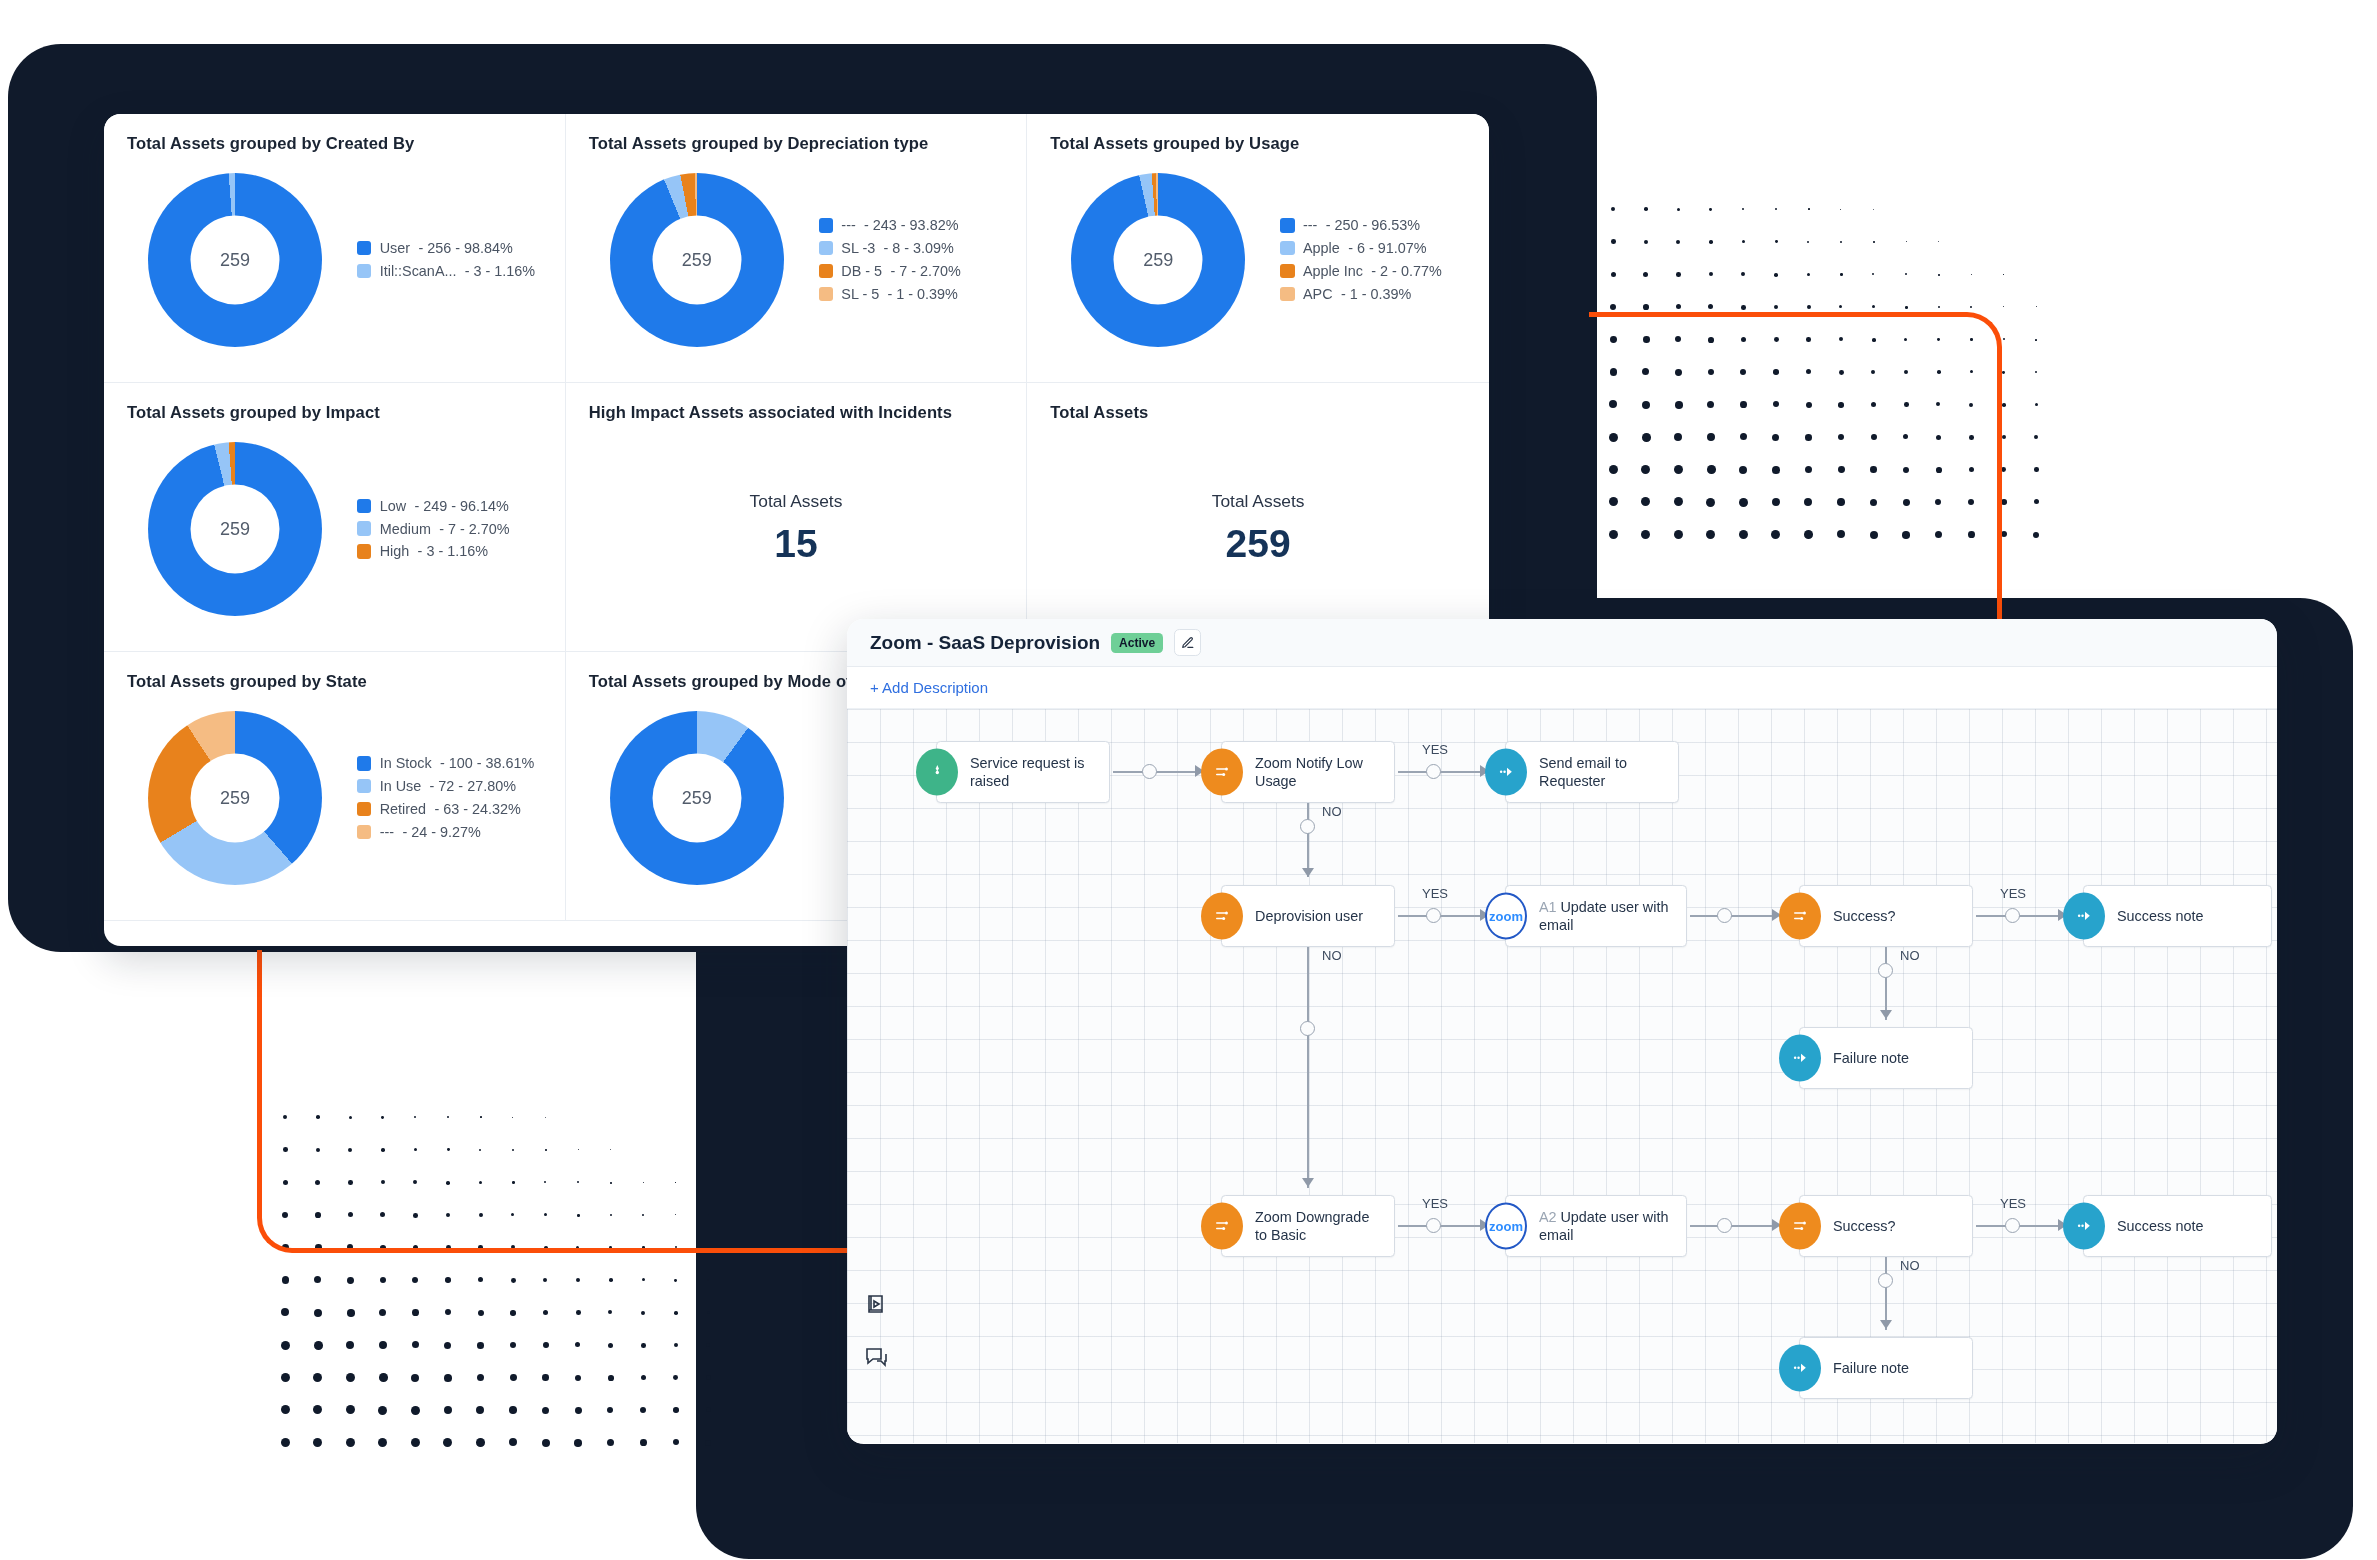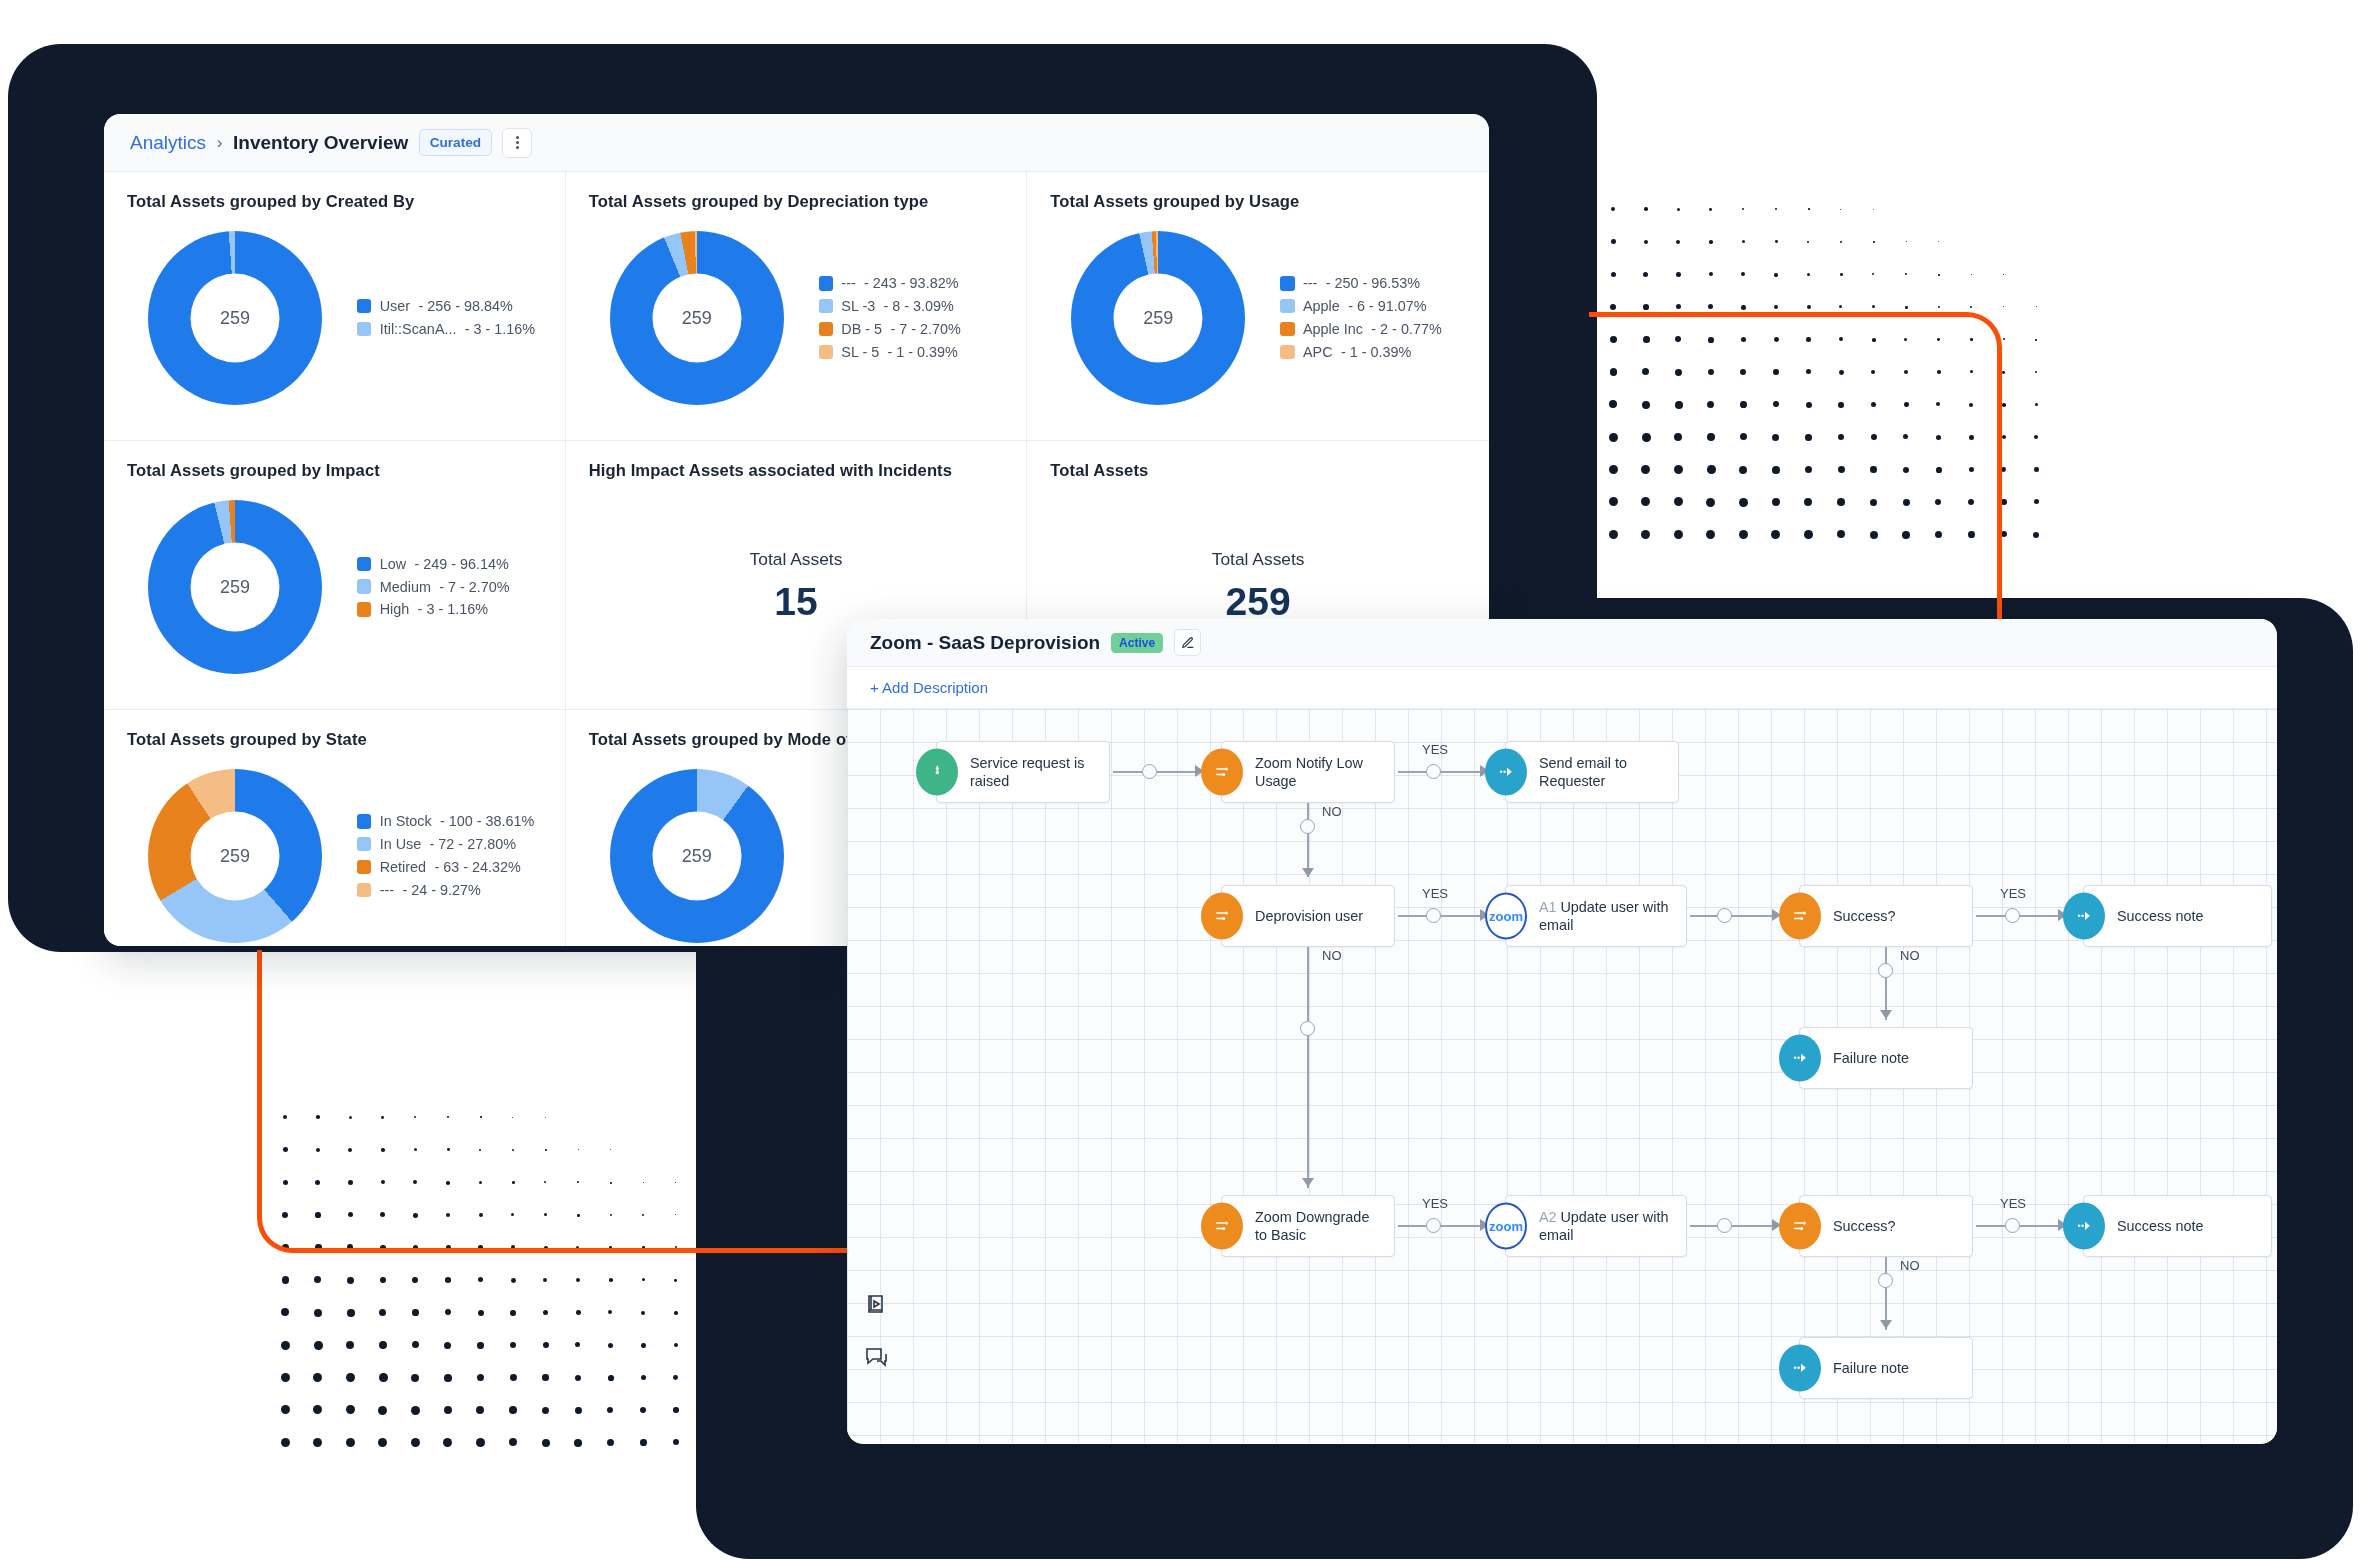--- a/index.html
+++ b/index.html
@@ -88,21 +88,21 @@
     width: 1430px; height: 825px;
     background:#fff; border-radius: 16.6px; overflow:hidden;
     box-shadow: 0 15px 45px rgba(16,26,43,.22);
   }
   #wf-header {
     height: 48px; background:#F8FAFC; border-bottom:0.8px solid #E7EBF0;
     display:flex; align-items:center; gap: 10.6px; padding-left: 23px;
   }
   #wf-title { font-size: 19px; font-weight: 700; color: #152338; }
   .badge-active {
-    background:#6FCF97; color:#1d4ed8; font-size:12px; font-weight:600;
+    background:#6FCF97; color:#0f172a; font-size:12px; font-weight:600;
     border-radius:4.5px; padding:3px 8.3px;
   }
   .icon-btn {
     width: 27px; height:27px; border:0.8px solid #DDE3EA; border-radius:5.3px;
     background:#fff; display:flex; align-items:center; justify-content:center;
   }
   #wf-subbar { height: 42px; display:flex; align-items:center; padding-left: 23px; border-bottom:0.8px solid #EDF1F5; }
   #add-description { color:#2F6FE0; font-size: 15px; }
 
   #wf-canvas {
@@ -449,31 +449,20 @@
       <div class="dot" style="height: 6.7px; width: 6.7px; left: 371px; top: 338px;"></div>
       <div class="dot" style="height: 6.3px; width: 6.3px; left: 404px; top: 338px;"></div>
       <div class="dot" style="height: 5.9px; width: 5.9px; left: 436px; top: 339px;"></div>
     </div>
 
   <div class="orange-line" id="orange-right" style="left:1589px; top:312px; width:413px; height:318px; border-width:5.3px 5.3px 0 0; border-radius:0 35px 0 0;"></div>
   <div class="orange-line" id="orange-left" style="left:257px; top:950px; width:598px; height:303px; border-width:0 0 5.3px 5.3px; border-radius:0 0 0 35px;"></div>
 
   <div id="analytics-window">
 
-    <div id="analytics-header">
-      <span class="crumb-link">Analytics</span>
-      <span class="crumb-sep">›</span>
-      <span class="crumb-cur">Inventory Overview</span>
-      <span class="pill-curated">Curated</span>
-      <span class="kebab-btn">
-        <i></i>
-          <i></i>
-          <i></i>
-      </span>
-    </div>
 
     <div id="analytics-body">
         <div class="card">
           <div class="card-title">Total Assets grouped by Created By</div>
           <div class="chart-row">
             <div class="donut-wrap">
               <div class="donut" style="background: conic-gradient(rgb(31, 122, 234) 0%, rgb(31, 122, 234) 98.84%, rgb(150, 197, 247) 98.84%, rgb(150, 197, 247) 100%);"></div>
               <div class="donut-hole">259</div>
             </div>
             <div class="legend">

